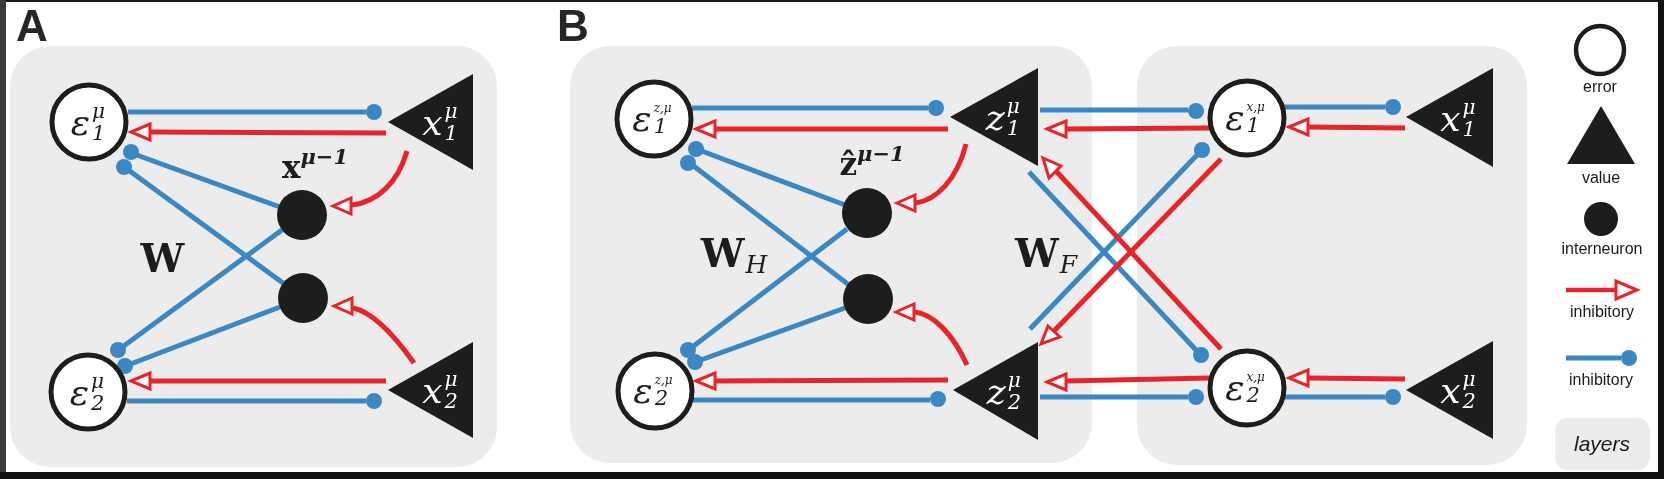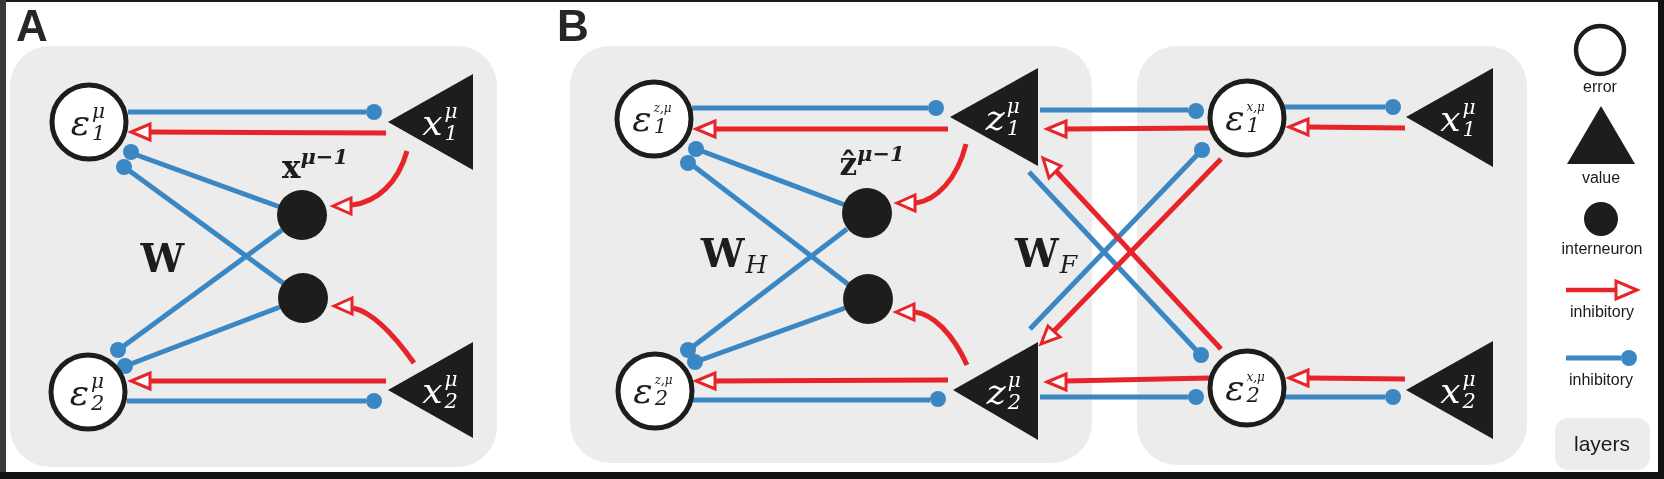--- a/index.html
+++ b/index.html
@@ -297,20 +297,20 @@
           <span class="sup">μ</span>
           <span class="sub">2</span>
         </span>
     </div>
 
     <div class="legend-text" style="left:1600px;top:78px;">error</div>
     <div class="legend-text" style="left:1601px;top:169px;">value</div>
     <div class="legend-text" style="left:1602px;top:240px;">interneuron</div>
     <div class="legend-text" style="left:1602px;top:303px;">inhibitory</div>
     <div class="legend-text" style="left:1601px;top:371px;">inhibitory</div>
-    <div class="legend-text" style="left:1602px;top:432px;font-size:21px;">layers</div>
+    <div class="legend-text" style="left:1602px;top:432px;font-size:21px;font-style:italic;">layers</div>
   </div>
 
   <div class="frame" id="frame-top"></div>
   <div class="frame" id="frame-left"></div>
   <div class="frame" id="frame-bottom"></div>
   <div class="frame" id="frame-right"></div>
 </div>
 
 </body></html>

